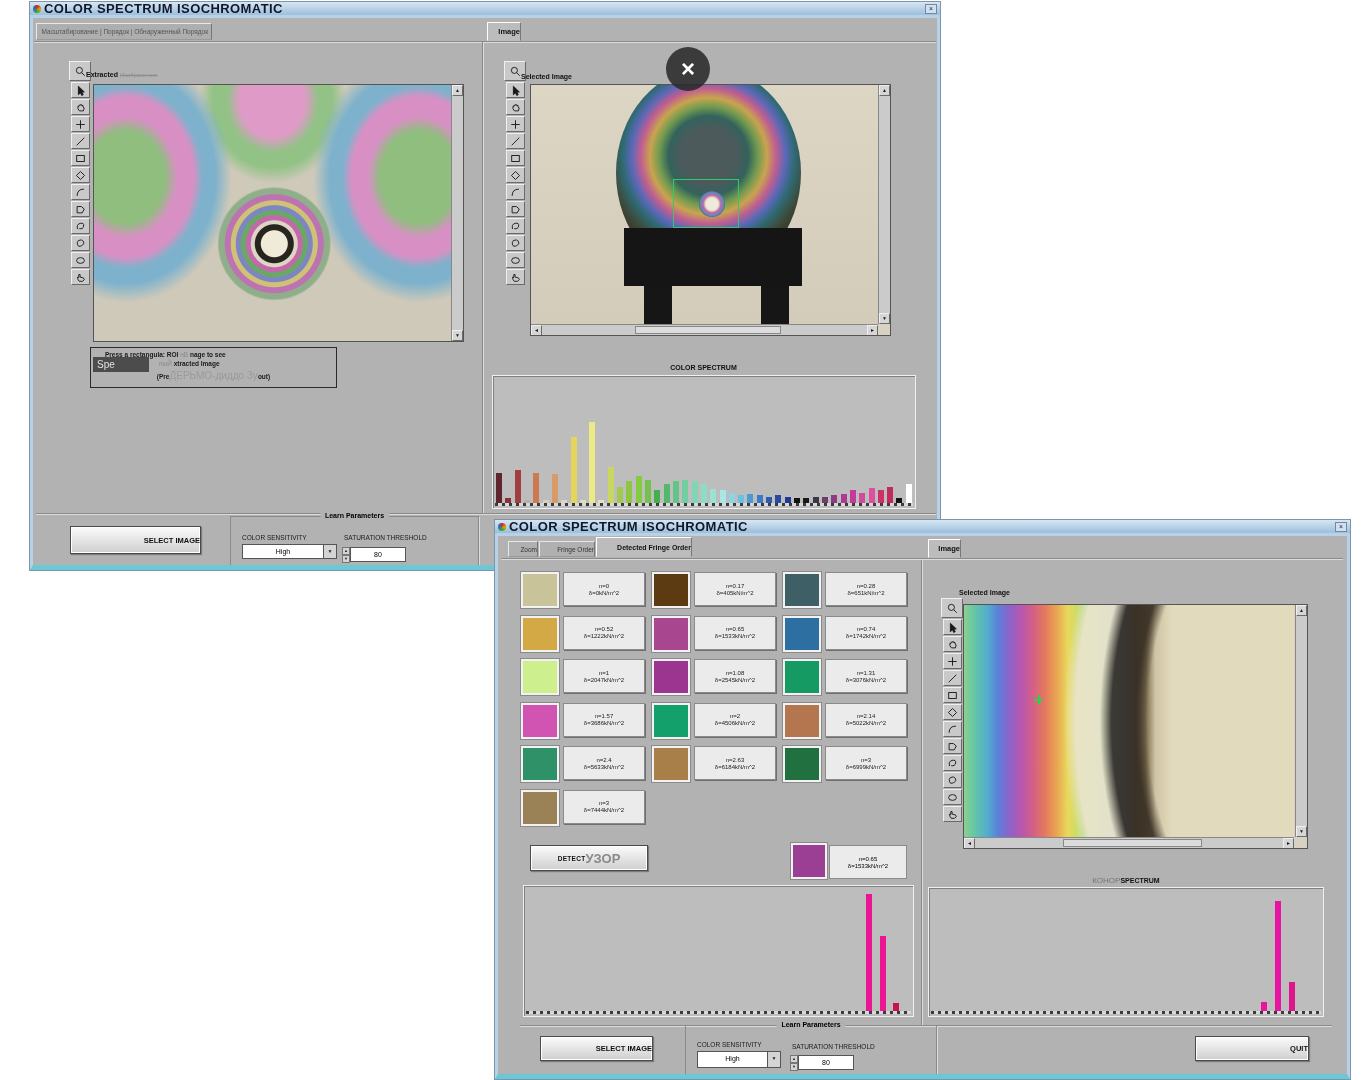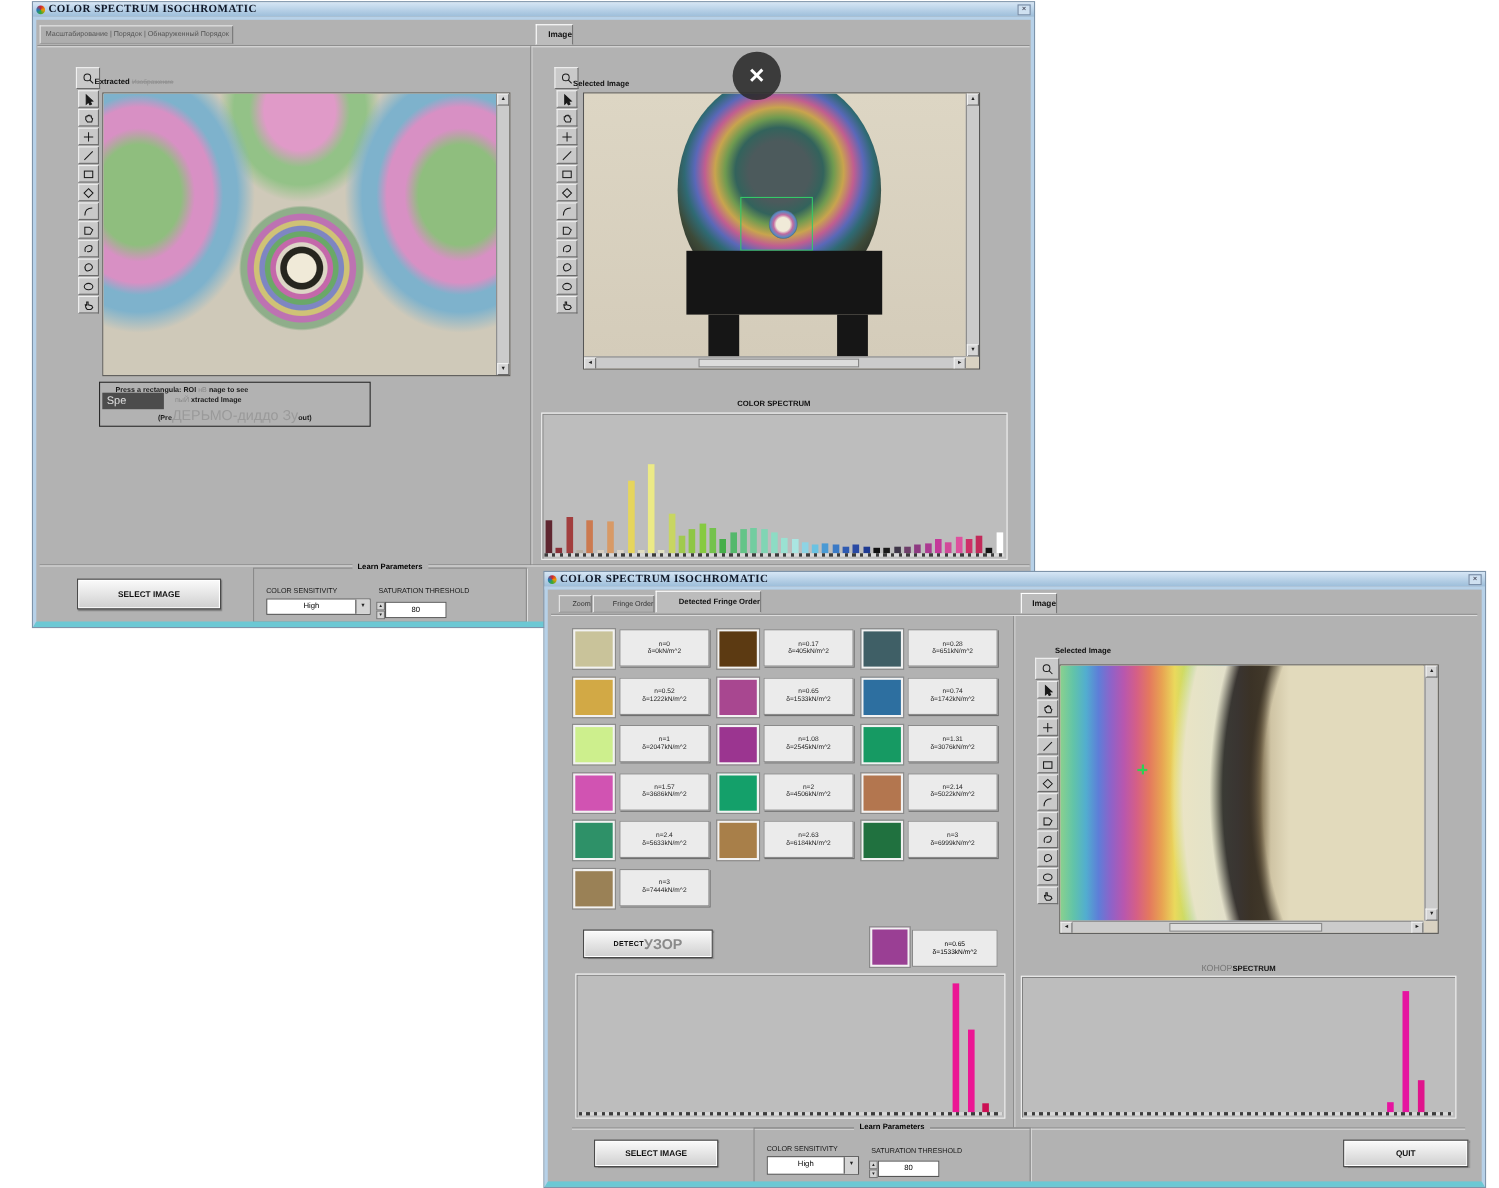--- a/index.html
+++ b/index.html
@@ -6,21 +6,21 @@
   body { background:#fff; }
   .canvas { position:relative; width:1363px; height:1080px; background:#ffffff; overflow:hidden; }
 
   .window { position:absolute; background:#b2b2b2; outline:1px solid #7e94aa; }
   .win1 { left:30px; top:2px; width:910px; height:568px; z-index:1; }
   .win2 { left:495px; top:520px; width:855px; height:559px; z-index:5; }
   .frame { position:absolute; inset:13px 0 0 0; border:3px solid #b7d1e8; border-bottom:5px solid #6cc8d4; pointer-events:none; z-index:40; }
 
   .titlebar { position:absolute; left:0; top:0; right:0; height:13px; background:linear-gradient(#d6e6f5,#9dbeda); display:flex; align-items:center; gap:3px; padding:0 3px; z-index:41; }
   .appicon { width:8px; height:8px; border-radius:50%; background:conic-gradient(#c23,#e90,#3a3,#27b,#c23); flex:0 0 auto; }
-  .titletext { flex:1; font-size:10px; font-weight:bold; color:#101828; letter-spacing:.4px;font-family:Liberation Serif, serif; }
+  .titletext { flex:1; font-size:13px; font-weight:bold; color:#101828; letter-spacing:.4px; }
   .closebox { width:12px; height:10px; border:1px solid #7388a2; background:#cfe0f0; font-size:7px; line-height:8px; text-align:center; color:#223; }
 
   .tab { position:absolute; background:#b0b0b0; border:1px solid; border-color:#e8e8e8 #777 #9a9a9a #e8e8e8; font-size:6.5px; color:#333; text-align:right; }
   .rutabs { left:6px; top:21px; width:176px; height:17px; line-height:15px; color:#555; background:#aeaeae; padding:0 3px; white-space:nowrap; overflow:hidden; }
   .imgtab { background:#bcbcbc; border-color:#fff #777 #bcbcbc #fff; font-weight:bold; font-size:7.5px; color:#111; }
   .t1 { left:457px; top:20px; width:34px; height:19px; line-height:18px; }
   .tabline { position:absolute; height:2px; border-top:1px solid #8a8a8a; border-bottom:1px solid #dcdcdc; }
   .l1 { left:4px; top:39px; width:902px; }
   .l2 { left:6px; top:38px; width:842px; }
   .vdiv { position:absolute; width:2px; border-left:1px solid #8a8a8a; border-right:1px solid #dcdcdc; }
@@ -84,24 +84,24 @@
   .cl2 .ru { color:#777; font-weight:normal; font-size:8px; }
   .chart { position:absolute; background:#bdbdbd; border:1px solid #f0f0f0; box-shadow:inset 1px 1px 0 #808080; }
   .spectrum { left:462px; top:373px; width:424px; height:134px; display:flex; align-items:flex-end; justify-content:space-between; padding:0 3px 5px 3px; }
   .sbar { width:6px; flex:0 0 auto; }
   .baseline { position:absolute; left:2px; right:2px; bottom:2px; height:3px; background:repeating-linear-gradient(90deg,#3c3c3c 0 3px,#d8d8d8 3px 7px); }
   .detchart { }
   .dc1 { left:28px; top:365px; width:391px; height:132px; }
   .dc2 { left:433px; top:367px; width:396px; height:130px; }
   .dbar { position:absolute; bottom:5px; width:6px; }
 
-  .btn { position:absolute; background:linear-gradient(#fbfbfb,#cfcfcf); border:1px solid #4a4a4a; box-shadow:inset 0 0 0 1px #fff, 1px 1px 1px rgba(0,0,0,.3); font-size:7.5px; font-weight:bold; color:#111; text-align:center; }
+  .btn { position:absolute; background:linear-gradient(#fbfbfb,#cfcfcf); border:1px solid #4a4a4a; box-shadow:inset 0 0 0 1px #fff, 1px 1px 1px rgba(0,0,0,.3); font-size:7.5px; font-weight:bold; color:#111; text-align:right; }
   .select1 { left:40px; top:524px; width:131px; height:28px; }
   .select2 { left:45px; top:516px; width:113px; height:25px; }
-  .quit { left:726px; top:516px; width:114px; height:25px; }
+  .quit { left:700px; top:516px; width:114px; height:25px; }
 
   .group { position:absolute; border:1px solid #8a8a8a; box-shadow:1px 1px 0 #dcdcdc; }
   .g1 { left:200px; top:514px; width:249px; height:50px; }
   .g2 { left:190px; top:505px; width:252px; height:52px; }
   .legend { position:absolute; top:-5px; left:50%; transform:translateX(-50%); background:#b2b2b2; padding:0 5px; font-size:7px; font-weight:bold; white-space:nowrap; }
   .slabel { position:absolute; font-size:6.5px; color:#1a1a1a; white-space:nowrap; }
   .cs1 { left:212px; top:532px; } .st1 { left:314px; top:532px; }
   .cs2 { left:202px; top:521px; } .st2 { left:297px; top:523px; }
   .dd { position:absolute; height:15px; background:#fff; border:1px solid #555; display:flex; }
   .dd1 { left:212px; top:542px; width:95px; } .dd2 { left:202px; top:531px; width:84px; height:17px; }
@@ -118,21 +118,21 @@
   .sw { width:38px; height:36px; border:2px solid #f2f2f2; outline:1px solid #8a8a8a; flex:0 0 auto; }
   .swlbl { width:82px; height:34px; background:#ebebeb; border:1px solid #8a8a8a; box-shadow:1px 1px 0 #6f6f6f; font-size:6px; color:#222; text-align:center; display:flex; flex-direction:column; justify-content:center; gap:1px; }
   .detect { position:absolute; left:35px; top:325px; width:118px; height:26px; display:flex; align-items:center; justify-content:center; }
   .det-en { font-size:6.5px; font-weight:bold; letter-spacing:.3px; }
   .det-ru { font-size:13px; color:#8a8a8a; }
   .selsw { position:absolute; left:296px; top:323px; width:36px; height:36px; border:2px solid #f2f2f2; outline:1px solid #8a8a8a; }
   .selswlbl { position:absolute; left:334px; top:325px; width:78px; height:34px; background:#ebebeb; border:1px solid #8a8a8a; font-size:6px; text-align:center; display:flex; flex-direction:column; justify-content:center; gap:1px; }
 
   .infobox { position:absolute; left:60px; top:345px; width:247px; height:41px; border:1px solid #2a2a2a; font-size:6.5px; font-weight:bold; color:#1a1a1a; padding:3px 4px 0 4px; }
   .infobox .g { color:#8a8a8a; font-weight:normal; }
-  .infobox .g2 { color:#9a9a9a; font-weight:normal; font-size:13px; }
+  .infobox .g2 { color:#9a9a9a; font-weight:normal; font-size:10px; }
   .il1 { margin-left:10px; } .il2 { margin-left:64px; margin-top:2px; } .il3 { text-align:center; margin-top:3px; }
   .badge { position:absolute; left:2px; top:9px; width:56px; height:15px; background:#4c4c4c; color:#e0e0e0; font-size:10px; font-weight:normal; padding-left:4px; line-height:15px; }
 
   .overlay-close { position:absolute; left:666px; top:47px; width:44px; height:44px; border-radius:50%; background:rgba(42,42,42,.88); color:#fff; display:flex; align-items:center; justify-content:center; font-size:24px; font-weight:bold; z-index:60; }
 </style>
 </head>
 <body>
 
 <div class="canvas">
 

